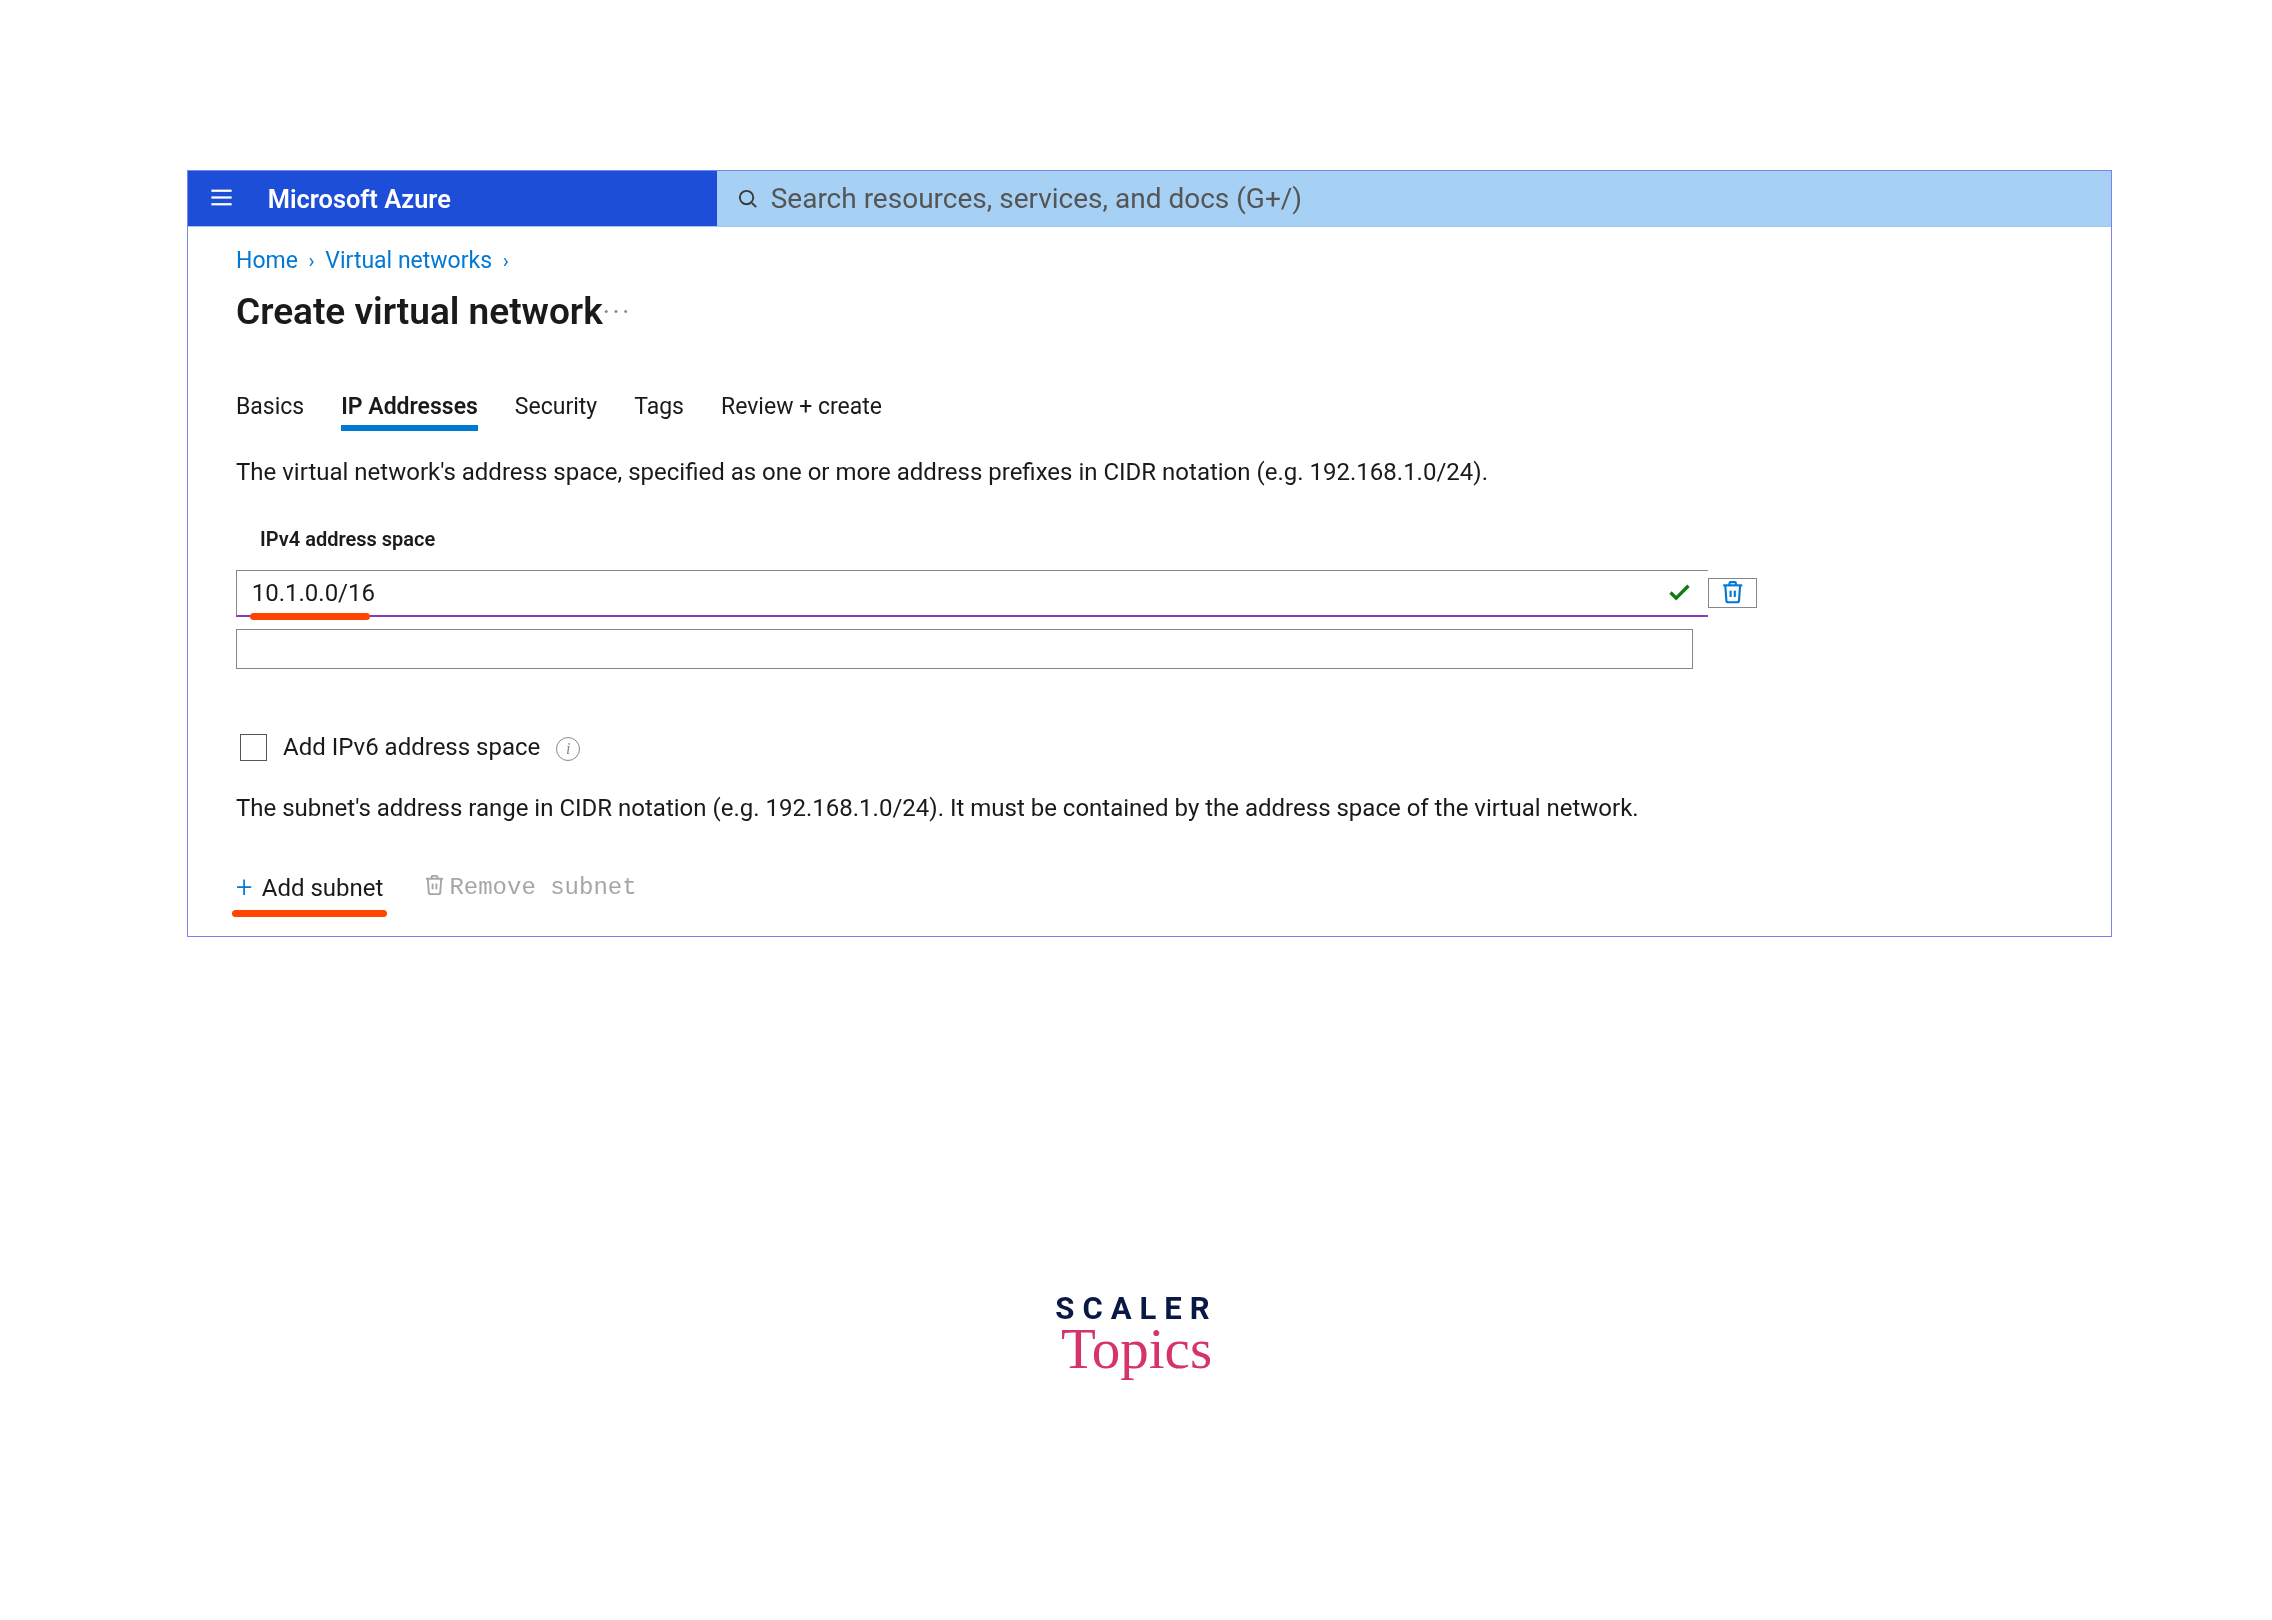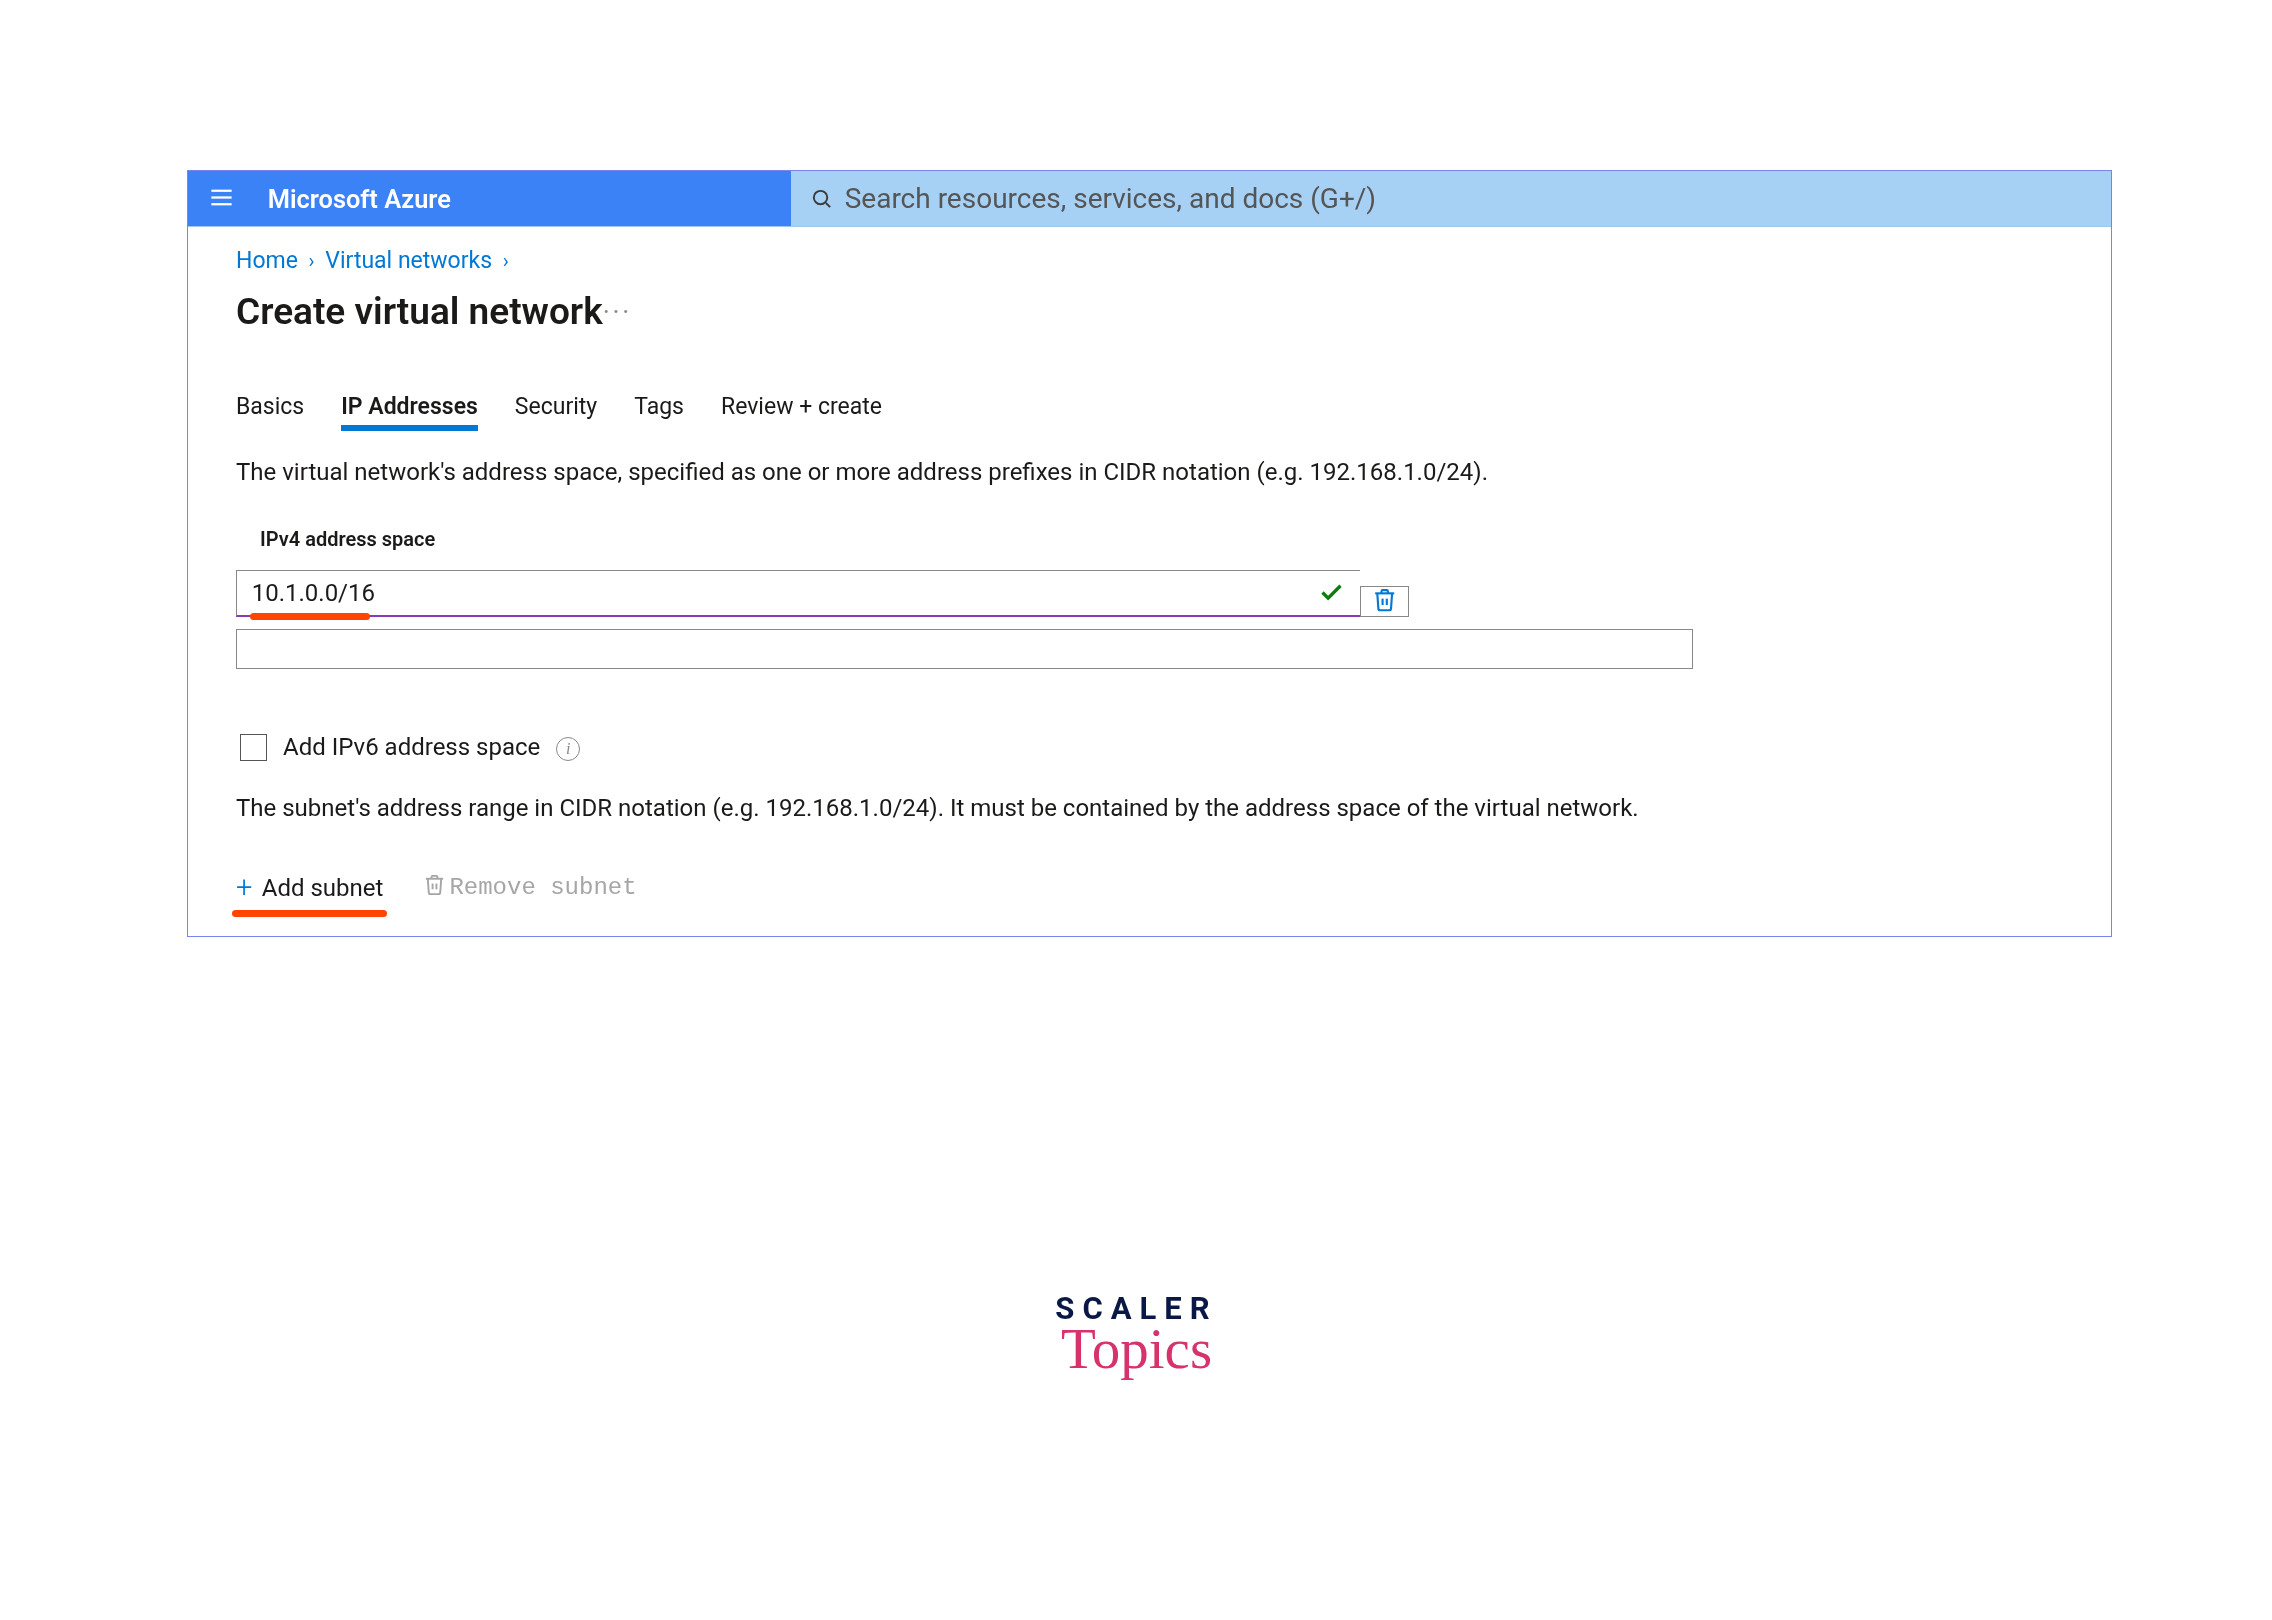--- a/index.html
+++ b/index.html
@@ -23,25 +23,25 @@
       background: #ffffff;
     }
     .top-bar {
       height: 56px;
       background: #a6d1f5;
       display: flex;
       align-items: stretch;
       border-bottom: 0.7px solid #9ec8ec;
     }
     .top-bar-left {
-      background: #3b82f6;
+      background: #1d4ed8;
       display: flex;
       align-items: center;
       padding: 0 24px 0 18.7px;
-      width: 603px;
+      width: 529px;
     }
     .hamburger {
       width: 29px;
       height: 29px;
       display: flex;
       align-items: center;
       justify-content: center;
       color: #ffffff;
       cursor: pointer;
       margin-right: 32px;
@@ -131,23 +131,23 @@
     }
     .section-label {
       margin-top: 37px;
       margin-left: 24px;
       font-size: 20px;
       font-weight: 600;
       color: #1b1a19;
     }
     .address-row {
       display: flex;
-      align-items: flex-end;
+      align-items: center;
       margin-top: 18.7px;
-      width: 1173px;
+      width: 1521px;
     }
     .address-input {
       flex: 1;
       border: 1.3px solid #888;
       border-bottom: 2px solid #8a3ab9;
       border-right: none;
       padding: 8px 14.7px;
       font-size: 24px;
       color: #1b1a19;
       display: flex;

